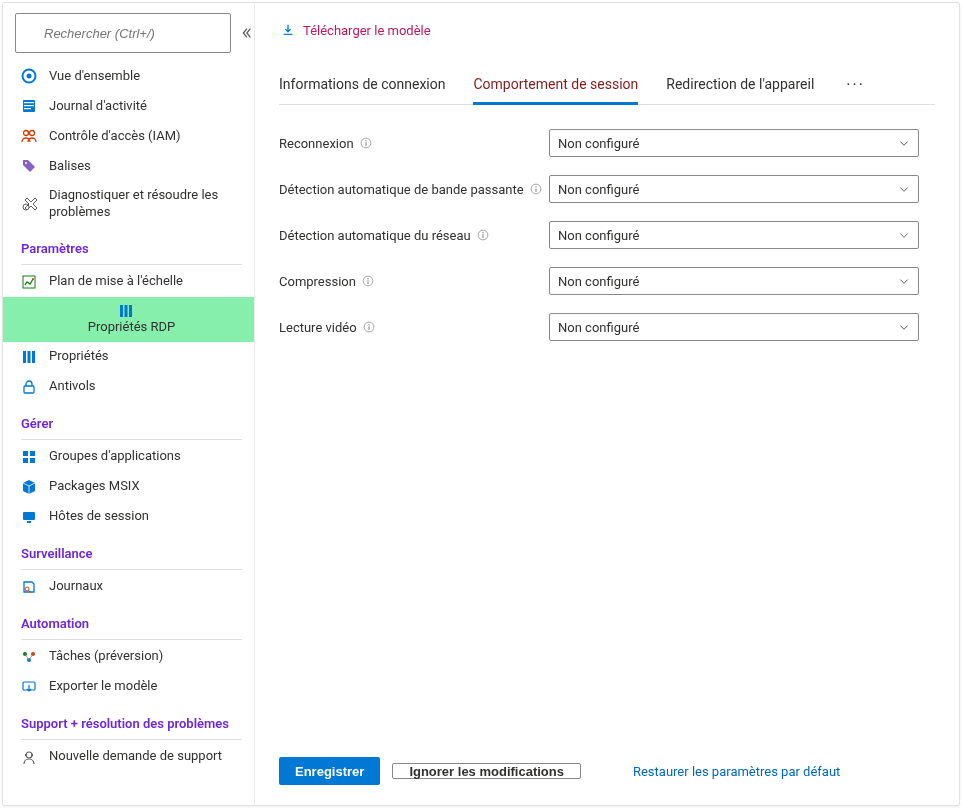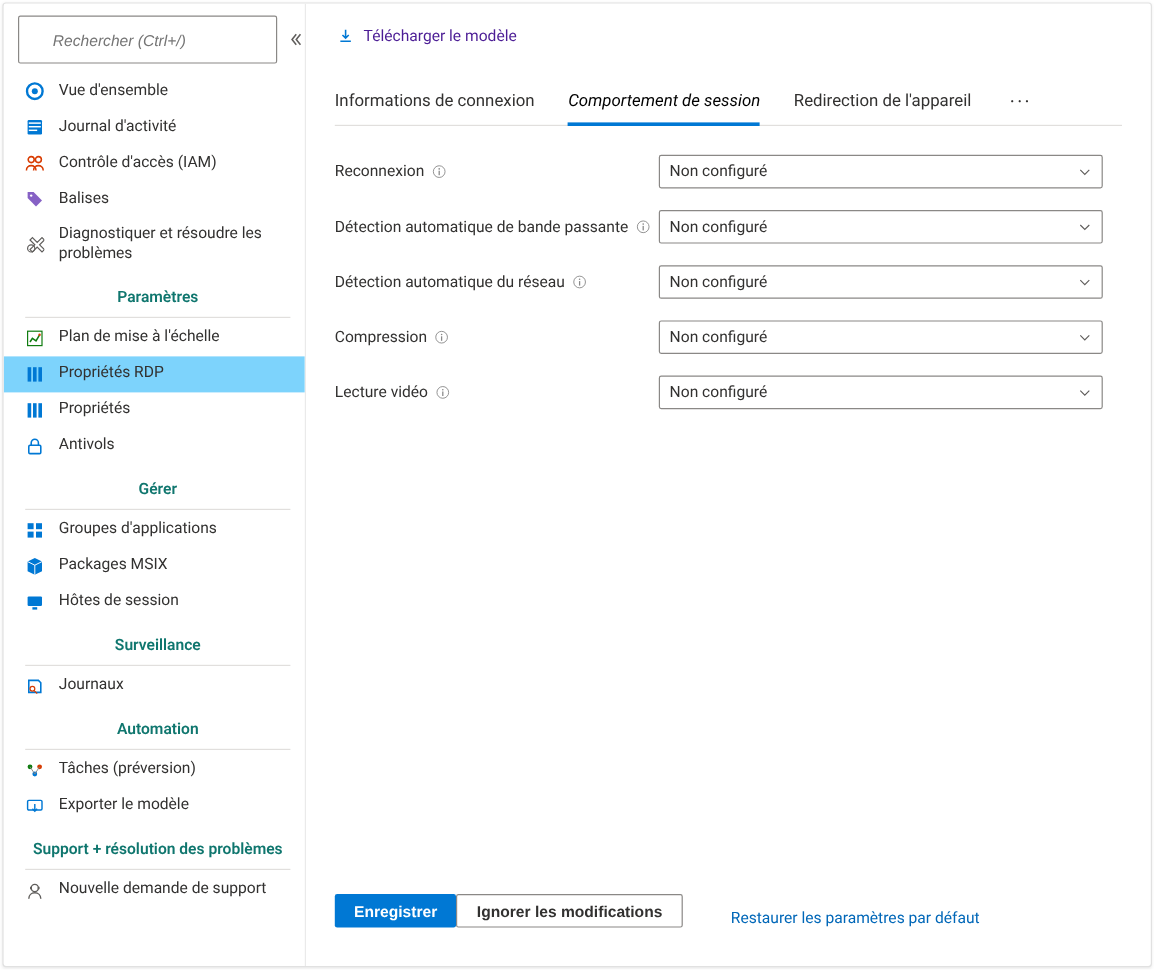--- a/index.html
+++ b/index.html
@@ -55,55 +55,54 @@
     margin-left:8px;
     color:#605e5c;
     cursor:pointer;
   }
   .nav-item {
     display:flex; align-items:center;
     padding:6px 12px 6px 18px;
     cursor:pointer;
     min-height:30px;
   }
-  .nav-item.selected { background:#7dd3fc; }
+  .nav-item.selected { background:#86efac;flex-direction:column; }
   .nav-icon {
     width:16px; height:16px;
     margin-right:12px;
     flex-shrink:0;
     display:flex; align-items:center; justify-content:center;
   }
   .nav-label { font-size:13px; color:#323130; line-height:1.3; }
   .section-header {
     font-weight:600;
     font-size:13px;
     padding:14px 12px 4px 18px;
-    color:#0f766e;
-    text-align:center;
+    color:#6d28d9;
   }
   .section-rule {
     border:none;
     border-top:1px solid #e1dfdd;
     margin:4px 12px 2px 18px;
   }
   
   .main {
     flex:1;
     display:flex;
     flex-direction:column;
     padding:10px 24px 0 24px;
     position:relative;
   }
   .toolbar {
     display:flex; align-items:center;
     height:34px;
   }
   .toolbar-link {
     display:flex; align-items:center;
-    color:#4c1d95;
+    color:#be185d;
     font-size:13px;
     cursor:pointer;
     padding:4px 2px;
   }
   .toolbar-link svg { margin-right:8px; }
   .tabs {
     display:flex;
     border-bottom:1px solid #e1dfdd;
     margin-top:28px;
     gap:28px;
@@ -112,23 +111,22 @@
   }
   .tab {
     padding:0 0 10px 0;
     font-size:14px;
     color:#323130;
     cursor:pointer;
     border-bottom:3px solid transparent;
     margin-bottom:-1px;
   }
   .tab.active {
-    color:#000000;
+    color:#7f1d1d;
     border-bottom-color:#0078d4;
-    font-style:italic;
   }
   .tab-more { color:#323130; padding:0 4px 10px 4px; cursor:pointer; font-size:16px; letter-spacing:2px; }
   .form {
     margin-top:24px;
     display:flex;
     flex-direction:column;
     gap:18px;
   }
   .form-row {
     display:flex;
@@ -156,41 +154,42 @@
     justify-content:space-between;
     padding:0 8px;
     cursor:pointer;
     font-size:13px;
     max-width:370px;
     gap:12px;
   }
   .select .chev { color:#605e5c; }
   .footer {
     position:absolute;
-    bottom:32px;
+    bottom:20px;
     left:24px;
     display:flex;
-    align-items:flex-end;
+    align-items:center;
+    gap:12px;
   }
   .btn-primary {
     background:#0078d4;
     color:#fff;
     border:none;
     height:28px;
     padding:0 16px;
     font-size:13px;
     font-weight:600;
     cursor:pointer;
     border-radius:2px;
   }
   .btn-secondary {
     background:#fff;
     color:#323130;
     border:1px solid #8a8886;
-    height:28px;
+    height:16px;
     padding:0 16px;
     font-size:13px;
     font-weight:600;
     cursor:pointer;
     border-radius:2px;
   }
   .link-action {
     color:#0067b8;
     font-size:13px;
     cursor:pointer;

